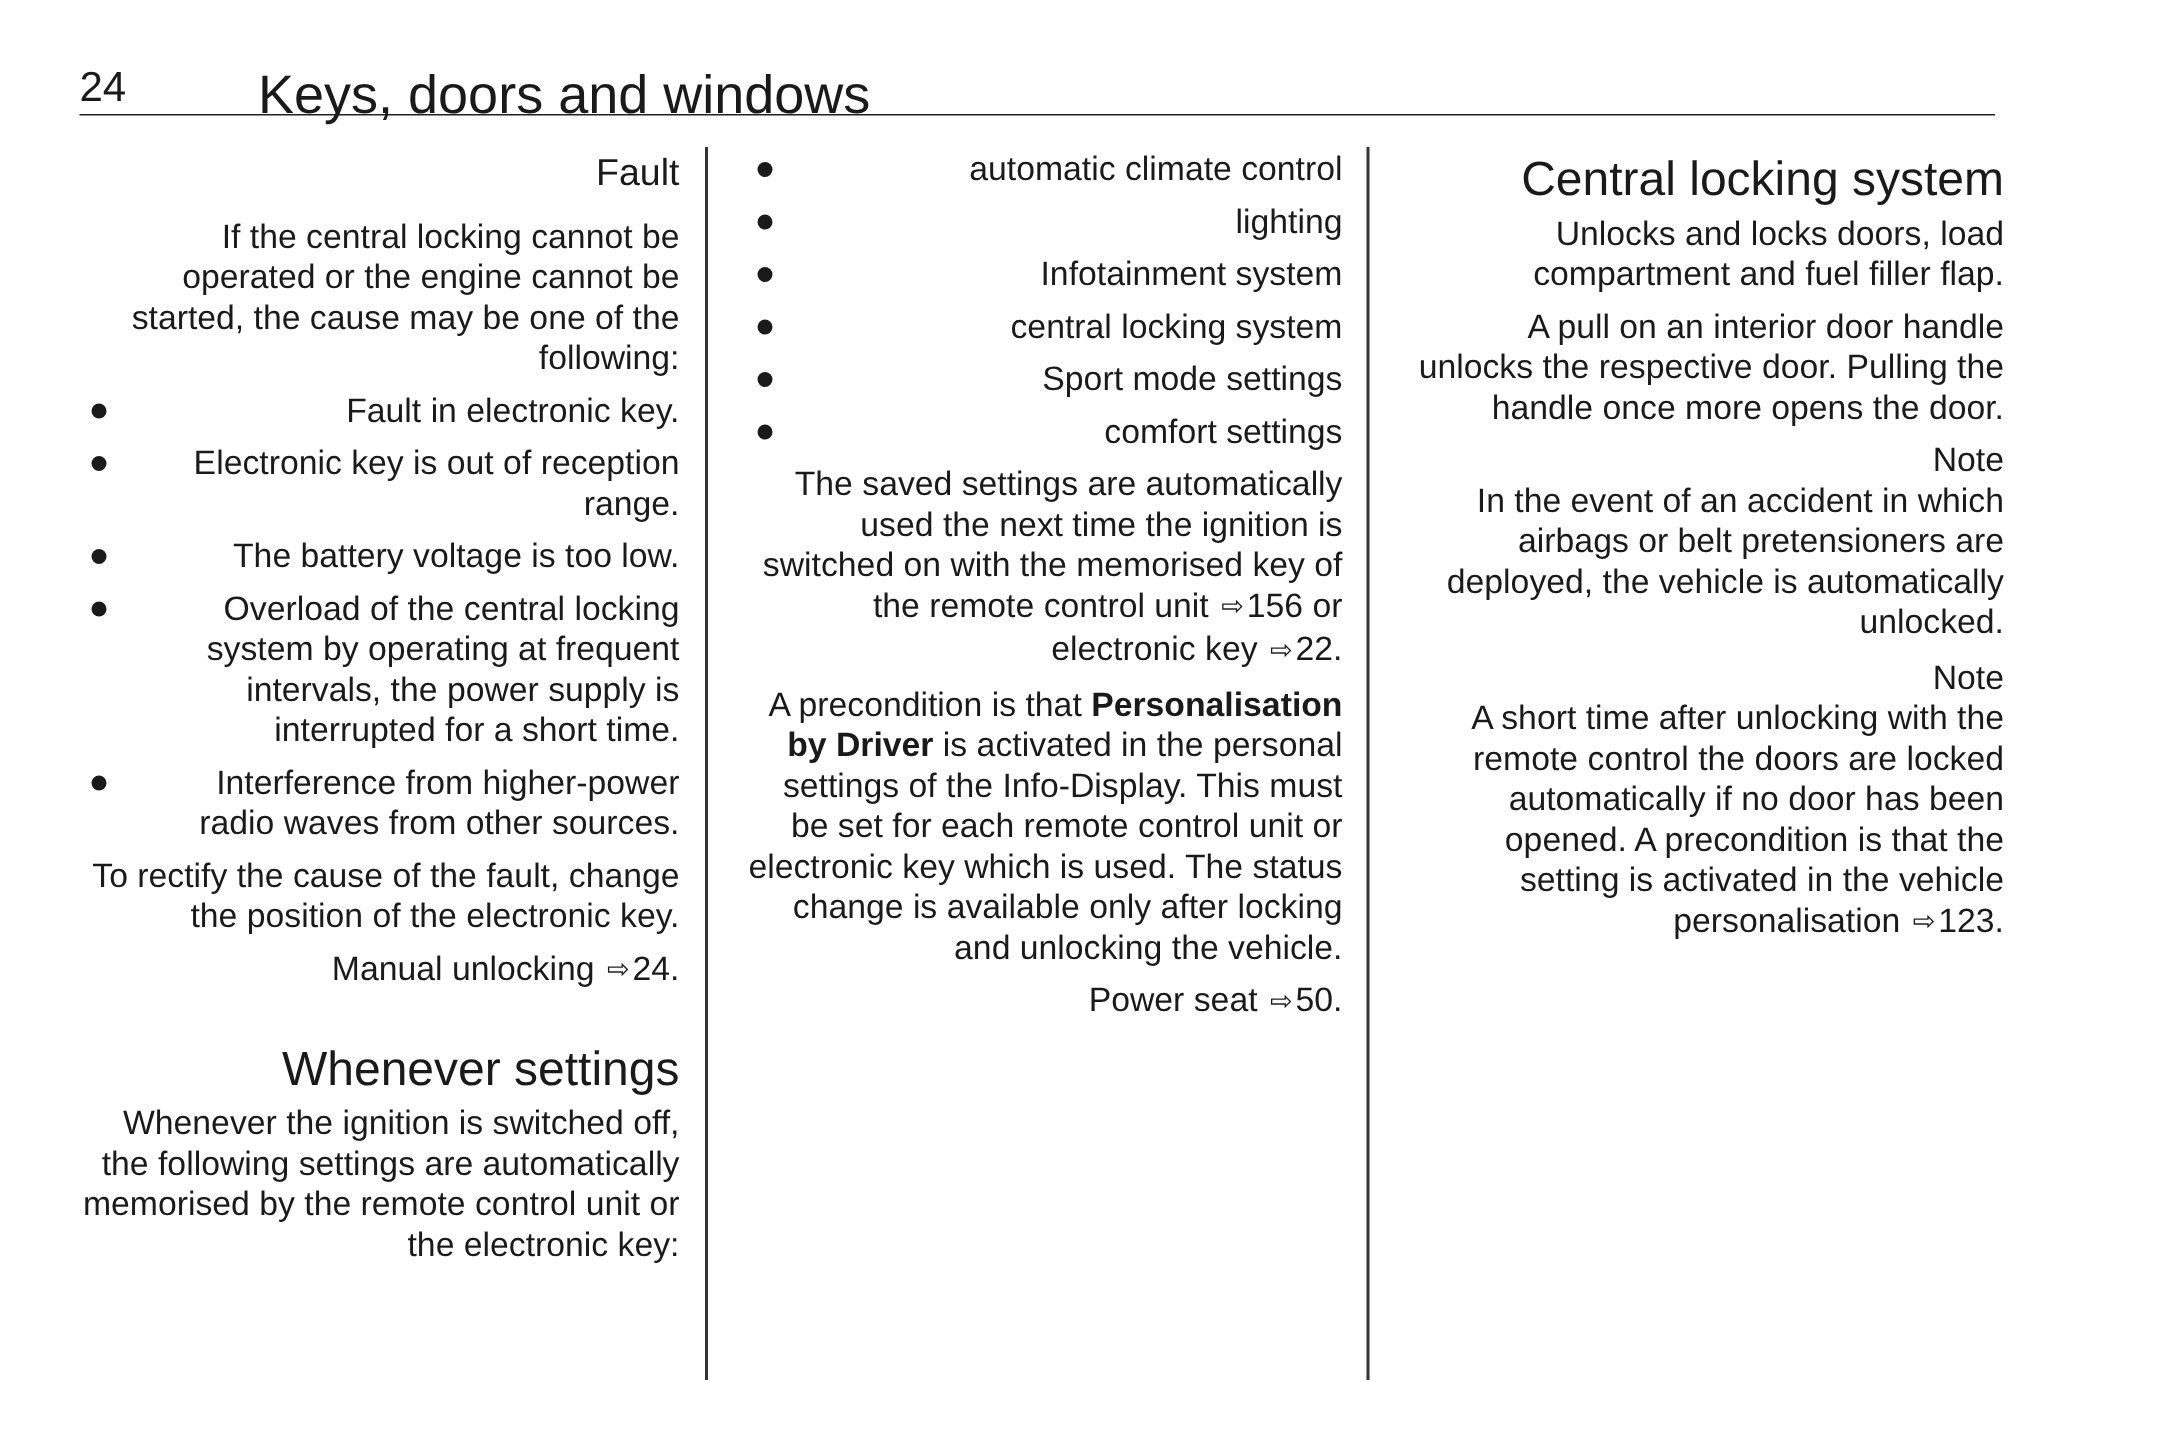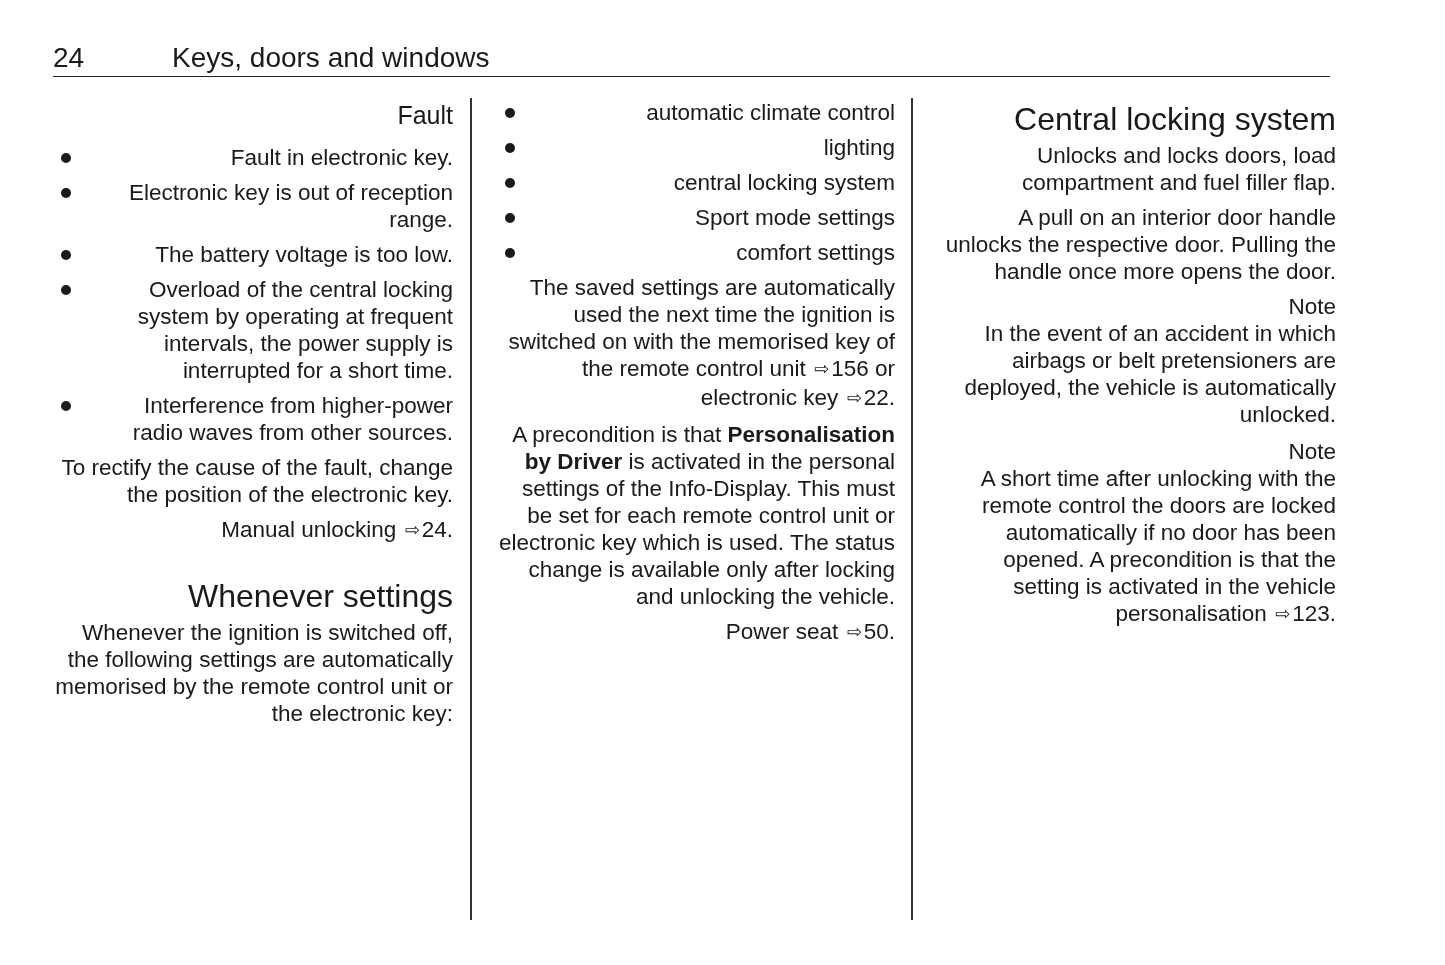--- a/index.html
+++ b/index.html
@@ -6,21 +6,21 @@
   body {
     width: 1445px; height: 965px; position: relative; overflow: hidden;
     font-family: "Liberation Sans", "DejaVu Sans", sans-serif;
     color: #1a1a1a;
   }
   .header {
     position: absolute; left: 53px; top: 40px; width: 1277px; height: 36px;
     border-bottom: 1.5px solid #222;
   }
   .page-num { position: absolute; left: 0; top: 2px; font-size: 28px; }
-  .chapter { position: absolute; left: 119px; top: 2px; font-size: 28px; }
+  .chapter { position: absolute; left: 119px; top: 2px; font-size: 36px; }
   .col { position: absolute; top: 96px; font-size: 22.5px; line-height: 27px; text-align: right; }
   .col1 { left: 53px; width: 400px; }
   .col2 { left: 495px; width: 400px; }
   .col3 { left: 936px; width: 400px; }
   .rule { position: absolute; top: 98px; width: 1.5px; height: 822px; background: #333; }
   .rule1 { left: 470px; }
   .rule2 { left: 911px; }
   h3.sub { font-size: 25px; font-weight: normal; margin: 4px 0 14px 0; line-height: 30px; }
   h2.sec { font-size: 32px; font-weight: normal; margin: 0 0 4px 0; line-height: 38px; }
   p { margin: 0 0 8px 0; }
@@ -44,20 +44,21 @@
 <div class="header">
   <span class="page-num">24</span>
   <span class="chapter">Keys, doors and windows</span>
 </div>
 
 <div class="rule rule1"></div>
 <div class="rule rule2"></div>
 
 <div class="col col1">
   <h3 class="sub">Fault</h3>
+  <p>If the central locking cannot be operated or the engine cannot be started, the cause may be one of the following:</p>
   <ul>
     <li>Fault in electronic key.</li>
     <li>Electronic key is out of reception range.</li>
     <li>The battery voltage is too low.</li>
     <li>Overload of the central locking system by operating at frequent intervals, the power supply is interrupted for a short time.</li>
     <li>Interference from higher-power radio waves from other sources.</li>
   </ul>
   <p>To rectify the cause of the fault, change the position of the electronic key.</p>
   <p>
     <span>Manual unlocking</span>
@@ -65,20 +66,21 @@
   </p>
   <div class="gap"></div>
   <h2 class="sec">Whenever settings</h2>
   <p>Whenever the ignition is switched off, the following settings are automatically memorised by the remote control unit or the electronic key:</p>
 </div>
 
 <div class="col col2" style="top:99px;">
   <ul>
     <li>automatic climate control</li>
     <li>lighting</li>
+    <li>Infotainment system</li>
     <li>central locking system</li>
     <li>Sport mode settings</li>
     <li>comfort settings</li>
   </ul>
   <p>
     <span>The saved settings are automatically used the next time the ignition is switched on with the memorised key of the remote control unit</span>
     <span class="ref">⇨</span><span>156 or</span>
     <span>electronic key</span>
     <span class="ref">⇨</span><span>22.</span>
   </p>

